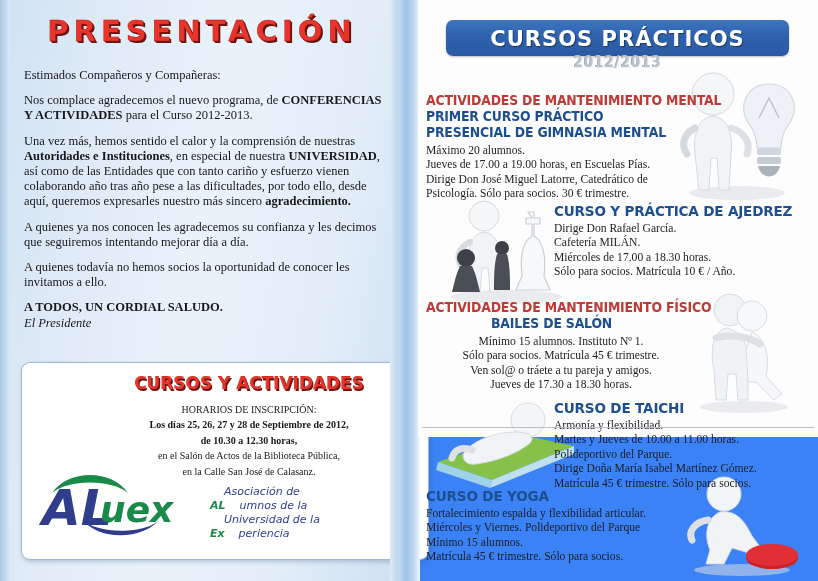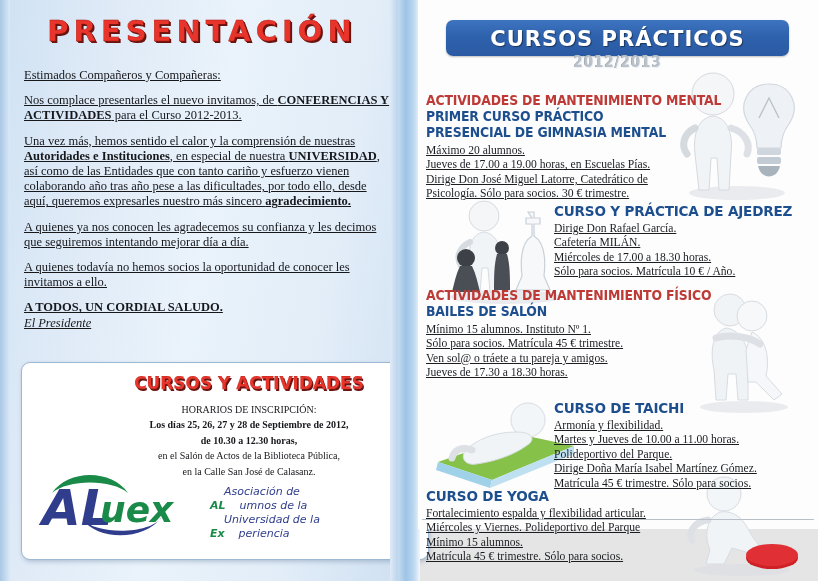--- a/index.html
+++ b/index.html
@@ -3,21 +3,21 @@
 <meta charset="utf-8">
 <style>
   html,body{margin:0;padding:0;}
   body{
     width:818px;height:581px;overflow:hidden;
     background:#ffffff;
     font-family:"Liberation Serif", serif;
   }
   #page{
     position:relative;width:818px;height:581px;overflow:hidden;
-    background:#e5e5e5;
+    background:#3b82f6;
   }
 
   
   #left-page{
     position:absolute;left:0;top:0;width:404px;height:581px;
     background:
       linear-gradient(100deg,#cfe2f3 0%, #dfeaf7 22%, #eaf3fb 48%, #e2edf8 75%, #cfe0f2 100%);
   }
   #left-page:before{
     content:"";position:absolute;left:0;top:0;width:10px;height:100%;
@@ -36,21 +36,21 @@
     text-shadow:2px 2px 0 #6a1410, 1px 1px 0 #8c2018;
     -webkit-text-stroke:0.3px #a32018;
   }
 
   .body-text{
     position:absolute;left:24px;top:68px;width:366px;
     font-family:"Liberation Serif", serif;
     font-size:12.5px;line-height:15.2px;color:#17181c;
     text-align:left;
   }
-  .body-text p{margin:0 0 10px 0;text-decoration:underline;}
+  .body-text p{margin:0 0 10px 0;}
   .body-text b{font-weight:bold;}
   .body-text .sign{font-style:italic;font-weight:normal;}
 
   
   .info-box{
     position:absolute;left:21px;top:362px;width:358px;height:196px;
     background:#ffffff;border:1px solid #9db8d2;border-radius:9px;
     box-shadow:1px 2px 4px rgba(40,70,110,.25);
     overflow:hidden;
     padding-left:48px;
@@ -85,21 +85,21 @@
   .logo-sub .blu{color:#2f3d8c;margin-left:14px;}
 
   
   #seam{
     position:absolute;left:398px;top:0;width:22px;height:581px;
     background:linear-gradient(90deg,#c5dcf0 0%,#9ec4e6 35%,#b9d6ef 70%,#f2f7fc 100%);
   }
 
   
   #right-page{
-    position:absolute;left:418px;top:0;width:400px;height:529px;
+    position:absolute;left:418px;top:0;width:400px;height:437px;
     background:#fdfdfd;
   }
   .banner{
     position:absolute;left:28px;top:20px;width:343px;height:36px;
     background:linear-gradient(180deg,#3d74c0 0%,#2f62ad 45%,#2a5aa3 100%);
     border-radius:7px;
     box-shadow:0 1px 2px rgba(0,0,0,.25);
   }
   .banner-text{
     position:absolute;left:0;top:0;width:343px;height:36px;
@@ -129,21 +129,21 @@
     font-family:"DejaVu Sans", sans-serif;
     font-weight:bold;font-size:13.4px;color:#1d4f8f;letter-spacing:-0.2px;
     transform:scaleX(0.93);transform-origin:left center;
     white-space:nowrap;line-height:16px;
   }
   .h-blue.big{font-size:14.6px;}
   .p-body{
     font-family:"Liberation Serif", serif;
     font-size:11.6px;line-height:14.4px;color:#1b1d21;margin-top:3px;
   }
-  .p-body div{white-space:nowrap;text-decoration:underline;}
+  .p-body div{white-space:nowrap;}
 
   .rule{
     position:absolute;left:422px;bottom:9px;width:392px;height:1px;
     background:#b8bfc6;
   }
 
   
   .fig{position:absolute;}
   .fig svg{display:block;}
 
@@ -154,21 +154,21 @@
 <body>
 
 <div id="page">
 
   <div id="left-page">
 
     <div class="pres-title">PRESENTACIÓN</div>
 
     <div class="body-text">
       <p id="p-greeting"><span>Estimados Compañeros y Compañeras:</span></p>
-      <p id="p-intro"><span>Nos complace presentarles el nuevo invitamos, de </span><b>CONFERENCIAS Y ACTIVIDADES</b><span> para el Curso 2012-2013.</span></p>
+      <p id="p-intro"><span>Nos complace agradecemos el nuevo programa, de </span><b>CONFERENCIAS Y ACTIVIDADES</b><span> para el Curso 2012-2013.</span></p>
       <p id="p-thanks"><span>Una vez más, hemos sentido el calor y la comprensión de nuestras </span><b>Autoridades e Instituciones</b><span>, en especial de nuestra </span><b>UNIVERSIDAD</b><span>, así como de las Entidades que con tanto cariño y esfuerzo vienen colaborando año tras año pese a las dificultades, por todo ello, desde aquí, queremos expresarles nuestro más sincero </span><b>agradecimiento.</b></p>
       <p id="p-known"><span>A quienes ya nos conocen les agradecemos su confianza y les decimos que seguiremos intentando mejorar día a día.</span></p>
       <p id="p-unknown"><span>A quienes todavía no hemos socios la oportunidad de conocer les invitamos a ello.</span></p>
       <p style="margin-bottom:0">
         <b>A TODOS, UN CORDIAL SALUDO.</b><br>
         <span class="sign">El Presidente</span>
       </p>
     </div>
 
     <div class="info-box">
@@ -293,21 +293,21 @@
     <div class="sec" style="left:136px;top:203px;width:260px;">
       <div class="h-blue big">CURSO Y PRÁCTICA DE AJEDREZ</div>
       <div class="p-body" id="body-ajedrez">
           <div>Dirige Don Rafael García.</div>
           <div>Cafetería MILÁN.</div>
           <div>Miércoles de 17.00 a 18.30 horas.</div>
           <div>Sólo para socios. Matrícula 10 € / Año.</div>
         </div>
     </div>
 
-    <div class="sec" style="left:8px;top:288px;width:270px;">
+    <div class="sec" style="left:8px;top:300px;width:270px;text-align:center;">
       <div class="h-red">ACTIVIDADES DE MANTENIMIENTO FÍSICO</div>
       <div class="h-blue">BAILES DE SALÓN</div>
       <div class="p-body" id="body-bailes">
           <div>Mínimo 15 alumnos. Instituto Nº 1.</div>
           <div>Sólo para socios. Matrícula 45 € trimestre.</div>
           <div>Ven sol@ o tráete a tu pareja y amigos.</div>
           <div>Jueves de 17.30 a 18.30 horas.</div>
         </div>
     </div>
 

